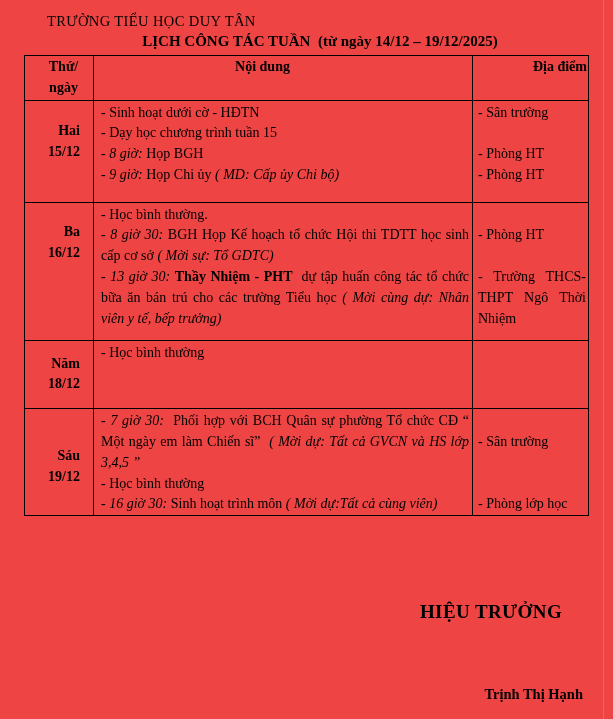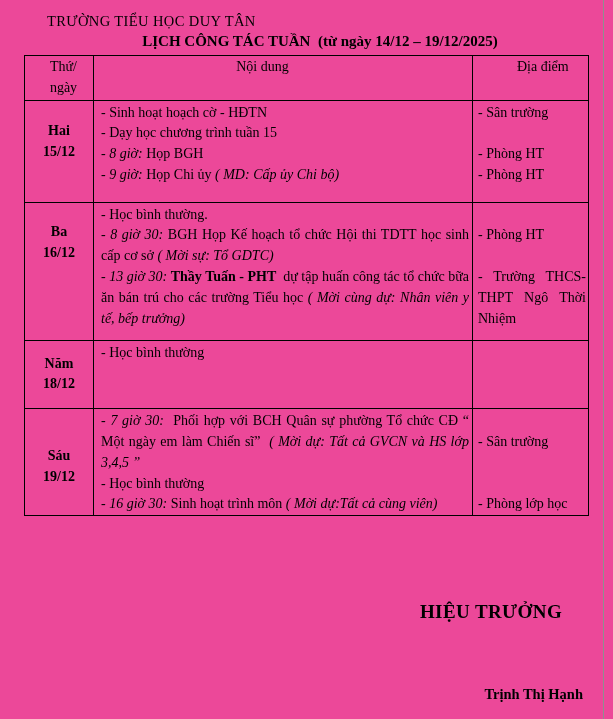--- a/index.html
+++ b/index.html
@@ -1,19 +1,19 @@
 <!DOCTYPE html>
 <html><head>
 <meta charset="utf-8">
 <style>
   html,body{margin:0;padding:0;}
   .page{
     position:relative;
     width:613px;height:719px;
-    background:#ec4899;
+    background:#ef4444;
     color:#000;
     font-family:"Liberation Serif","DejaVu Serif",serif;
     font-size:14px;
     line-height:20.8px;
     overflow:hidden;
   }
   .page-edge{
     position:absolute;left:603px;top:0;width:1px;height:719px;
     background:#8f8f8f;
   }
@@ -34,26 +34,26 @@
   .schedule col.c-day{width:69px;}
   .schedule col.c-content{width:379px;}
   .schedule col.c-loc{width:116px;}
   .schedule th,.schedule td{
     border:1px solid #000;
     vertical-align:top;
     font-size:14px;line-height:20.8px;
     box-sizing:border-box;
   }
   .schedule thead tr{height:42px;}
-  .schedule th{font-weight:normal;padding-top:1px;margin-top:32px;}
+  .schedule th{font-weight:bold;padding-top:1px;margin-top:32px;}
   th.h-day{text-align:center;padding-left:10px;}
   th.h-content{text-align:center;padding-right:42px;}
-  th.h-loc{text-align:left;padding-left:44px;}
+  th.h-loc{text-align:right;padding-left:44px;}
   td.day{
-    text-align:center;vertical-align:middle;
+    text-align:right;vertical-align:middle;
     font-weight:bold;padding:13px;
   }
   td.content{padding:2px 3px 0 7px;}
   td.content p{margin:0;text-align:justify;}
   td.loc{padding:2px 2px 0 5px;}
   td.loc div{text-align:justify;}
   .it{font-style:italic;}
   .bd{font-weight:bold;}
   tbody tr:nth-child(1){height:102px;}
   tbody tr:nth-child(2){height:138px;}
@@ -99,21 +99,21 @@
     </thead>
     <tbody>
         <tr>
           <td class="day">
             <div class="daybox">
               <div>Hai</div>
               <div>15/12</div>
             </div>
           </td>
           <td class="content">
-            <p><span>- Sinh hoạt hoạch cờ - HĐTN</span></p>
+            <p><span>- Sinh hoạt dưới cờ - HĐTN</span></p>
             <p><span>- Dạy học chương trình tuần 15</span></p>
             <p><span>- </span><span class="it">8 giờ:</span><span> Họp BGH</span></p>
             <p><span>- </span><span class="it">9 giờ:</span><span> Họp Chi ủy </span><span class="it">( MD: Cấp ủy Chi bộ)</span></p>
           </td>
           <td class="loc">
             <div>- Sân trường</div>
             <div>&nbsp;</div>
             <div>- Phòng HT</div>
             <div>- Phòng HT</div>
           </td>
@@ -121,21 +121,21 @@
         <tr>
           <td class="day">
             <div class="daybox">
               <div>Ba</div>
               <div>16/12</div>
             </div>
           </td>
           <td class="content">
             <p><span>- Học bình thường.</span></p>
             <p><span>- </span><span class="it">8 giờ 30:</span><span> BGH Họp Kế hoạch tổ chức Hội thi TDTT học sinh cấp cơ sở </span><span class="it">( Mời sự: Tổ GDTC)</span></p>
-            <p><span>- </span><span class="it">13 giờ 30: </span><span class="bd">Thầy Tuấn - PHT</span><span>&nbsp; dự tập huấn công tác tổ chức bữa ăn bán trú cho các trường Tiểu học </span><span class="it">( Mời cùng dự: Nhân viên y tế, bếp trưởng)</span></p>
+            <p><span>- </span><span class="it">13 giờ 30: </span><span class="bd">Thầy Nhiệm - PHT</span><span>&nbsp; dự tập huấn công tác tổ chức bữa ăn bán trú cho các trường Tiểu học </span><span class="it">( Mời cùng dự: Nhân viên y tế, bếp trưởng)</span></p>
           </td>
           <td class="loc">
             <div>&nbsp;</div>
             <div>- Phòng HT</div>
             <div>&nbsp;</div>
             <div>- Trường THCS-THPT Ngô Thời Nhiệm</div>
           </td>
         </tr>
         <tr>
           <td class="day">

